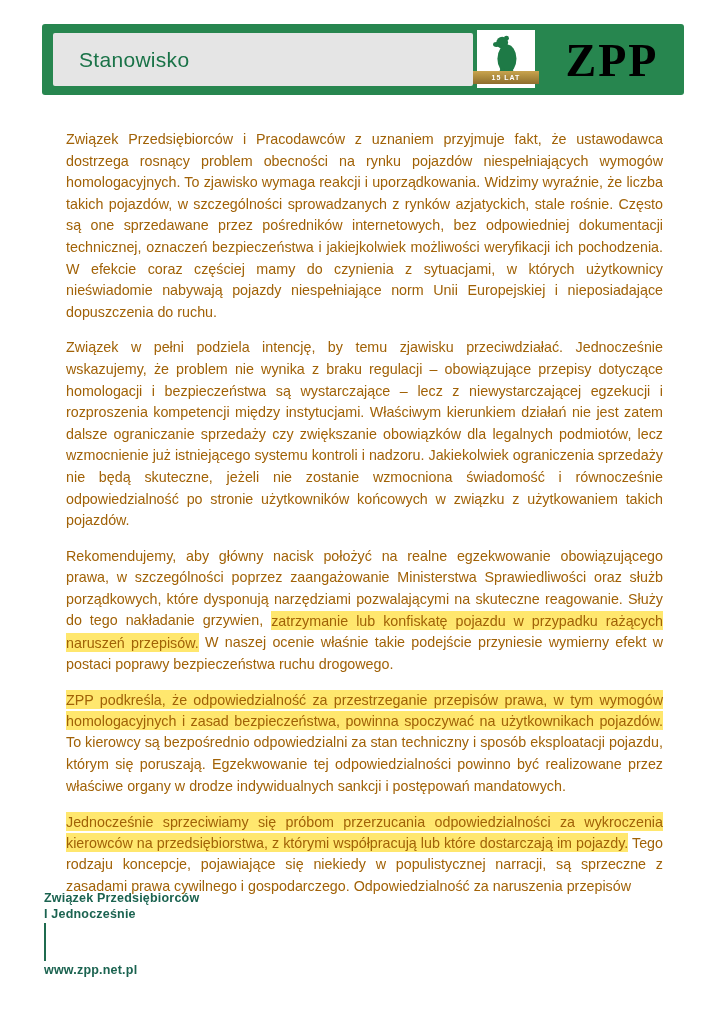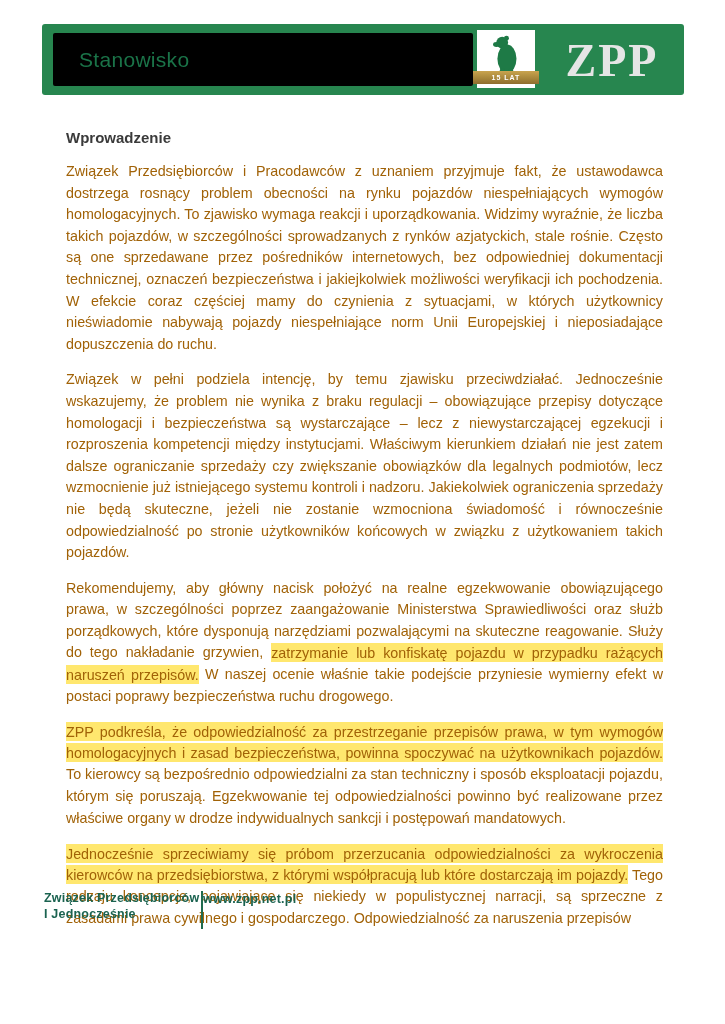--- a/index.html
+++ b/index.html
@@ -15,21 +15,21 @@
   
   .band {
     position: absolute; left: 42px; top: 24px;
     width: 642px; height: 71px;
     background: #27864F;
     border-radius: 3px;
   }
   .title-box {
     position: absolute; left: 11px; top: 9px;
     width: 420px; height: 53px;
-    background: #000000;
+    background: #e5e5e5;
     border-radius: 2px;
     display: flex; align-items: center;
   }
   .title-box span {
     padding-left: 26px;
     font-size: 21px;
     letter-spacing: 0.3px;
     color: #1A7348;
   }
   .logo-square {
@@ -48,21 +48,21 @@
     font-size: 7px; font-weight: bold; color: #ffffff; letter-spacing: 1px;
   }
   .wordmark {
     position: absolute; left: 505px; top: 0;
     width: 130px; height: 72px;
     display: flex; align-items: center; justify-content: center;
     font-family: "Liberation Serif", serif;
     font-weight: bold;
     font-size: 46px;
     letter-spacing: 2px;
-    color: #e5e5e5;
+    color: #000000;
   }
 
   
   .content {
     position: absolute; left: 66px; top: 129px;
     width: 597px;
     color: #3A3A3A;
   }
   .content h2 {
     margin: 0 0 15px 0;
@@ -75,21 +75,21 @@
     font-size: 14.3px;
     line-height: 21.6px;
     text-align: justify;
     color: #a16207;
   }
   .hl { background: #FFE76E; padding: 1.5px 0; }
 
   
   .footer {
     position: absolute; left: 44px; top: 890px;
-    display: flex; align-items: flex-start;
+    display: flex; align-items: flex-start; flex-direction: column;
   }
   .footer-org {
     width: 157px;
     font-size: 12.5px; font-weight: bold;
     line-height: 16px;
     color: #1B6350;
     letter-spacing: 0.2px;
   }
   .footer-org span { display: block; }
   .footer-divider {
@@ -125,21 +125,20 @@
       </g>
     </svg>
     <div class="ribbon">
       <span>15 LAT</span>
     </div>
   </div>
   <div class="wordmark">ZPP</div>
 </header>
 
 <main class="content">
-  <h2>Wprowadzenie</h2>
   <div id="paragraphs">
       <p class="para"><span>Związek Przedsiębiorców i Pracodawców z uznaniem przyjmuje fakt, że ustawodawca dostrzega rosnący problem obecności na rynku pojazdów niespełniających wymogów homologacyjnych. To zjawisko wymaga reakcji i uporządkowania. Widzimy wyraźnie, że liczba takich pojazdów, w szczególności sprowadzanych z rynków azjatyckich, stale rośnie. Często są one sprzedawane przez pośredników internetowych, bez odpowiedniej dokumentacji technicznej, oznaczeń bezpieczeństwa i jakiejkolwiek możliwości weryfikacji ich pochodzenia. W efekcie coraz częściej mamy do czynienia z sytuacjami, w których użytkownicy nieświadomie nabywają pojazdy niespełniające norm Unii Europejskiej i nieposiadające dopuszczenia do ruchu.</span></p>
       <p class="para"><span>Związek w pełni podziela intencję, by temu zjawisku przeciwdziałać. Jednocześnie wskazujemy, że problem nie wynika z braku regulacji – obowiązujące przepisy dotyczące homologacji i bezpieczeństwa są wystarczające – lecz z niewystarczającej egzekucji i rozproszenia kompetencji między instytucjami. Właściwym kierunkiem działań nie jest zatem dalsze ograniczanie sprzedaży czy zwiększanie obowiązków dla legalnych podmiotów, lecz wzmocnienie już istniejącego systemu kontroli i nadzoru. Jakiekolwiek ograniczenia sprzedaży nie będą skuteczne, jeżeli nie zostanie wzmocniona świadomość i równocześnie odpowiedzialność po stronie użytkowników końcowych w związku z użytkowaniem takich pojazdów.</span></p>
       <p class="para"><span>Rekomendujemy, aby główny nacisk położyć na realne egzekwowanie obowiązującego prawa, w szczególności poprzez zaangażowanie Ministerstwa Sprawiedliwości oraz służb porządkowych, które dysponują narzędziami pozwalającymi na skuteczne reagowanie. Służy do tego nakładanie grzywien, </span><span class="hl">zatrzymanie lub konfiskatę pojazdu w przypadku rażących naruszeń przepisów.</span><span> W naszej ocenie właśnie takie podejście przyniesie wymierny efekt w postaci poprawy bezpieczeństwa ruchu drogowego.</span></p>
       <p class="para"><span class="hl">ZPP podkreśla, że odpowiedzialność za przestrzeganie przepisów prawa, w tym wymogów homologacyjnych i zasad bezpieczeństwa, powinna spoczywać na użytkownikach pojazdów.</span><span> To kierowcy są bezpośrednio odpowiedzialni za stan techniczny i sposób eksploatacji pojazdu, którym się poruszają. Egzekwowanie tej odpowiedzialności powinno być realizowane przez właściwe organy w drodze indywidualnych sankcji i postępowań mandatowych.</span></p>
       <p class="para"><span class="hl">Jednocześnie sprzeciwiamy się próbom przerzucania odpowiedzialności za wykroczenia kierowców na przedsiębiorstwa, z którymi współpracują lub które dostarczają im pojazdy.</span><span> Tego rodzaju koncepcje, pojawiające się niekiedy w populistycznej narracji, są sprzeczne z zasadami prawa cywilnego i gospodarczego. Odpowiedzialność za naruszenia przepisów</span></p>
     </div>
 </main>
 
 <footer class="footer">

